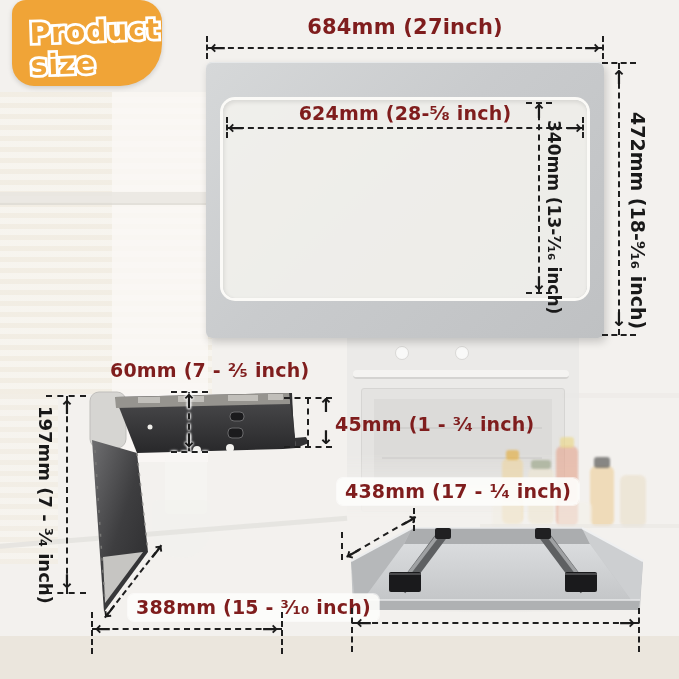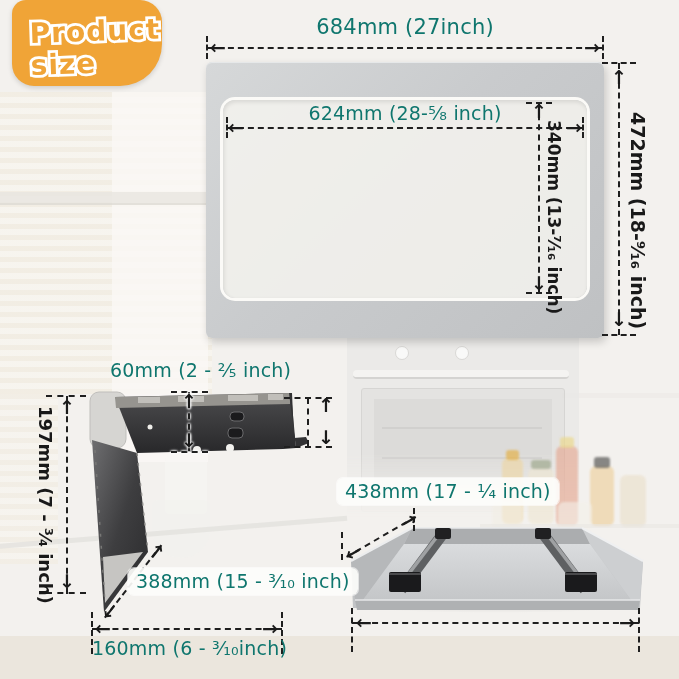--- a/index.html
+++ b/index.html
@@ -12,21 +12,21 @@
 
   
   .dashH{border-top:2px dashed #1F1F1F; height:0;}
   .dashV{border-left:2px dashed #1F1F1F; width:0;}
   .ar{
     font-family:"DejaVu Sans",sans-serif; font-size:19px; line-height:1;
     color:#1A1A1A; font-weight:bold; transform:translate(-50%,-52%);
     white-space:nowrap;
   }
   .dlabel{
-    font-weight:normal; color:#0f766e; white-space:nowrap; line-height:1.1;
+    font-weight:bold; color:#7f1d1d; white-space:nowrap; line-height:1.1;
     font-size:19px; letter-spacing:0.2px;
   }
   .dlabel.center{text-align:center;}
   .vlabel{
     font-weight:bold; color:#191919; white-space:nowrap; line-height:1;
     writing-mode:vertical-rl; text-orientation:mixed; font-size:18px;
   }
   .wbox{
     background:rgba(253,253,251,0.92); border-radius:6px; padding:3px 8px;
     box-shadow:0 0 0 1px rgba(255,255,255,0.6);
@@ -304,53 +304,53 @@
   <span class="ar" style="left:539px; top:284px;">↓</span>
   <div class="vlabel" style="left:545px; top:120px; font-size:17px;">340mm (13-⁷⁄₁₆ inch)</div>
 
   <div class="dashV" style="left:618px; top:63px; height:272px;"></div>
   <div class="dashH" style="left:602px; top:62px; width:34px;"></div>
   <div class="dashH" style="left:602px; top:334px; width:34px;"></div>
   <span class="ar" style="left:619px; top:78px;">↑</span>
   <span class="ar" style="left:619px; top:320px;">↓</span>
   <div class="vlabel" style="left:628px; top:112px; font-size:19px;">472mm (18-⁹⁄₁₆ inch)</div>
 
-  <div class="dlabel center" style="left:110px; top:360px; width:180px;">60mm (2 - ²⁄₅ inch)</div>
+  <div class="dlabel center" style="left:110px; top:360px; width:180px;">60mm (7 - ²⁄₅ inch)</div>
   <div class="dashH halo" style="left:171px; top:391px; width:37px;"></div>
   <div class="dashH halo" style="left:171px; top:451px; width:37px;"></div>
   <div class="dashV halo" style="left:188px; top:392px; height:59px;"></div>
   <span class="ar halo" style="left:189px; top:402px;">↑</span>
   <span class="ar halo" style="left:189px; top:441px;">↓</span>
 
   <div class="dashH" style="left:284px; top:397px; width:48px;"></div>
   <div class="dashH" style="left:284px; top:446px; width:48px;"></div>
   <div class="dashV" style="left:307px; top:398px; height:48px;"></div>
   <span class="ar" style="left:326px; top:406px;">↑</span>
   <span class="ar" style="left:326px; top:438px;">↓</span>
+  <div class="dlabel" style="left:335px; top:414px;">45mm (1 - ³⁄₄ inch)</div>
 
   <div class="dashV" style="left:66px; top:396px; height:198px;"></div>
   <div class="dashH" style="left:46px; top:395px; width:40px;"></div>
   <div class="dashH" style="left:46px; top:592px; width:40px;"></div>
   <span class="ar" style="left:67px; top:408px;">↑</span>
   <span class="ar" style="left:67px; top:582px;">↓</span>
   <div class="vlabel" style="left:36px; top:406px;">197mm (7 - ³⁄₄ inch)</div>
 
   <div class="rot" style="left:104px; top:617px; width:92px; height:0; transform:rotate(-52deg);">
     <div class="dashH" style="left:0; top:0; width:92px;"></div>
     <span class="ar" style="left:8px; top:1px;">←</span>
     <span class="ar" style="left:84px; top:1px;">→</span>
   </div>
-  <div class="dlabel wbox" style="left:128px; top:568px;">388mm (15 - ³⁄₁₀ inch)</div>
+  <div class="dlabel wbox" style="left:128px; top:594px;">388mm (15 - ³⁄₁₀ inch)</div>
 
   <div class="dashV" style="left:91px; top:612px; height:42px;"></div>
   <div class="dashV" style="left:281px; top:612px; height:42px;"></div>
   <div class="dashH" style="left:92px; top:628px; width:190px;"></div>
   <span class="ar" style="left:103px; top:629px;">←</span>
   <span class="ar" style="left:270px; top:629px;">→</span>
-  <div class="dlabel center" style="left:92px; top:638px; width:190px;">160mm (6 - ³⁄₁₀inch)</div>
 
   <div class="dlabel wbox" style="left:337px; top:478px;">438mm (17 - ¹⁄₄ inch)</div>
   <div class="dashV" style="left:413px; top:508px; height:23px;"></div>
   <div class="dashV" style="left:341px; top:532px; height:28px;"></div>
   <div class="rot" style="left:346px; top:556px; width:80px; height:0; transform:rotate(-30deg);">
     <div class="dashH" style="left:0; top:0; width:80px;"></div>
     <span class="ar" style="left:8px; top:1px;">←</span>
     <span class="ar" style="left:72px; top:1px;">→</span>
   </div>
 

